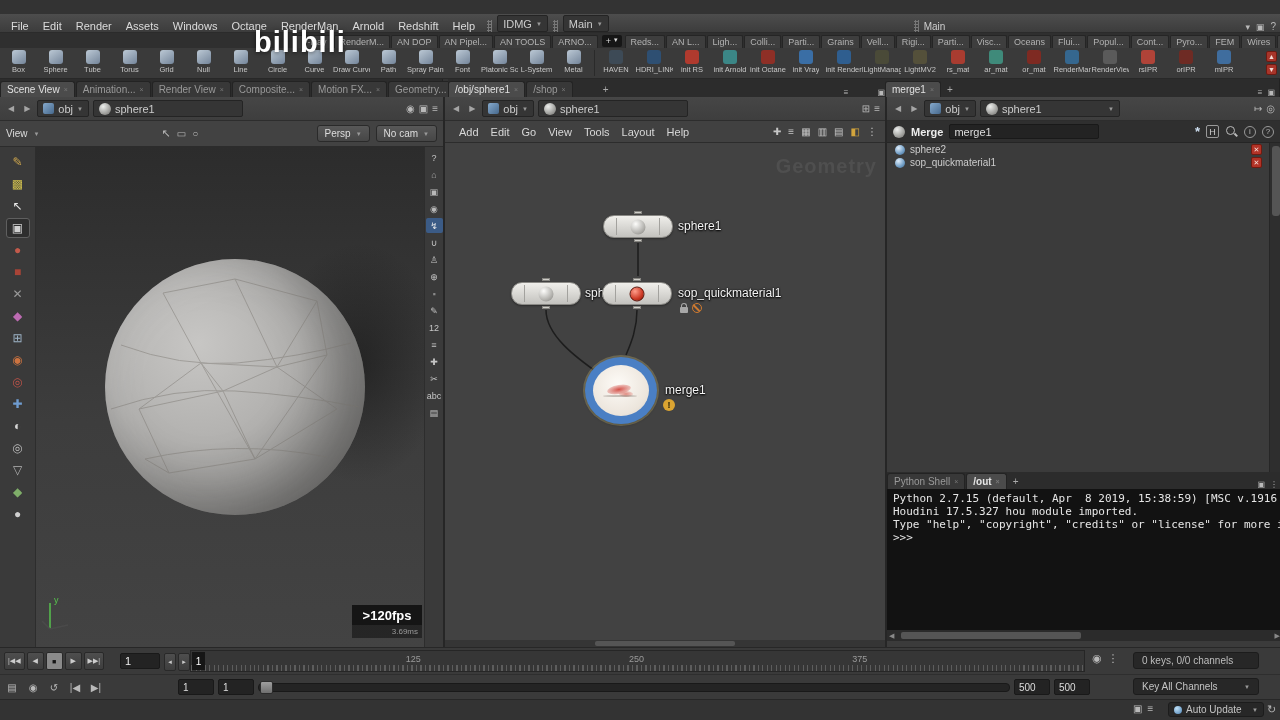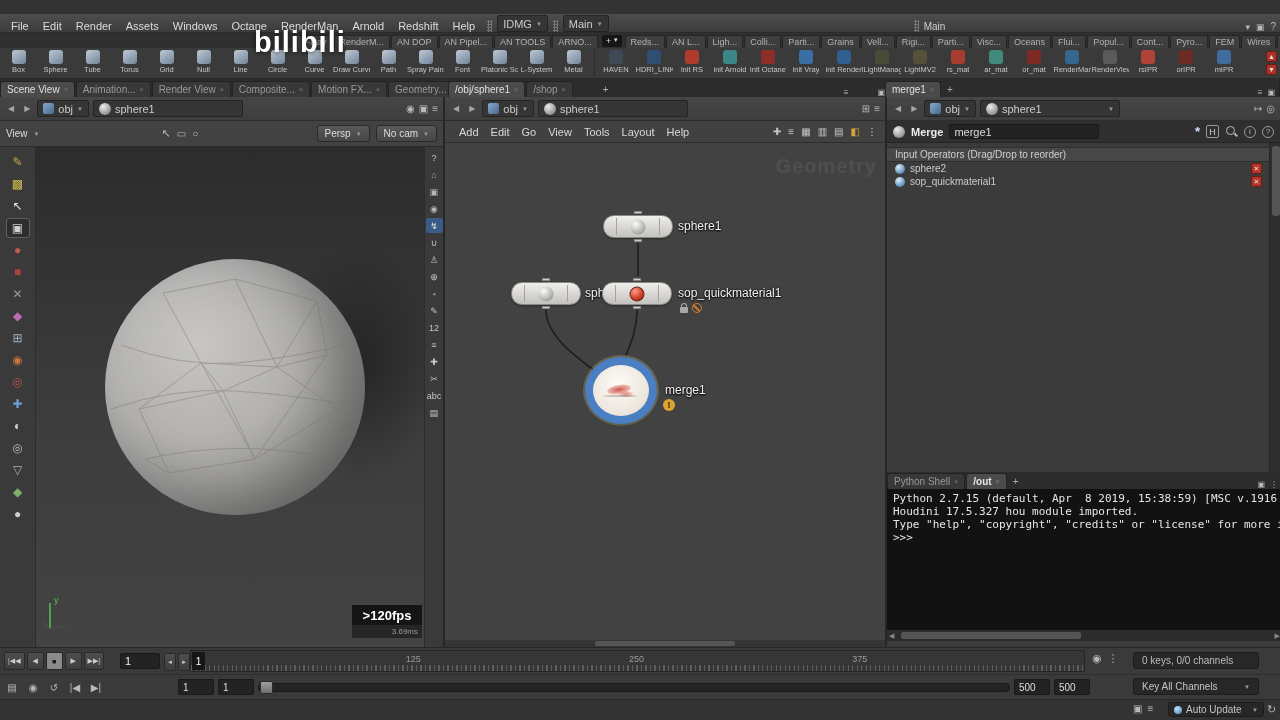--- a/index.html
+++ b/index.html
@@ -680,21 +680,20 @@
       <span class="sphicon"></span>
       <span class="type">Merge</span>
       <input id="node-name-field" value="merge1" style="">
       <div class="grow"></div>
       <span style="color:#cfe0f2;font-weight:bold;font-size:13px;">*</span>
       <span class="hbox">H</span>
       <span class="mag"></span>
       <span class="circ">i</span>
       <span class="circ">?</span>
     </div>
-    <div id="param-section">Input Operators (Drag/Drop to reorder)</div>
     <div>
 
     <div class="inputrow">
         <span class="mini-sph"></span>
         <span>sphere2</span>
         <span class="delbtn">✕</span>
       </div>
         <div class="inputrow">
         <span class="mini-sph"></span>
         <span>sop_quickmaterial1</span>

